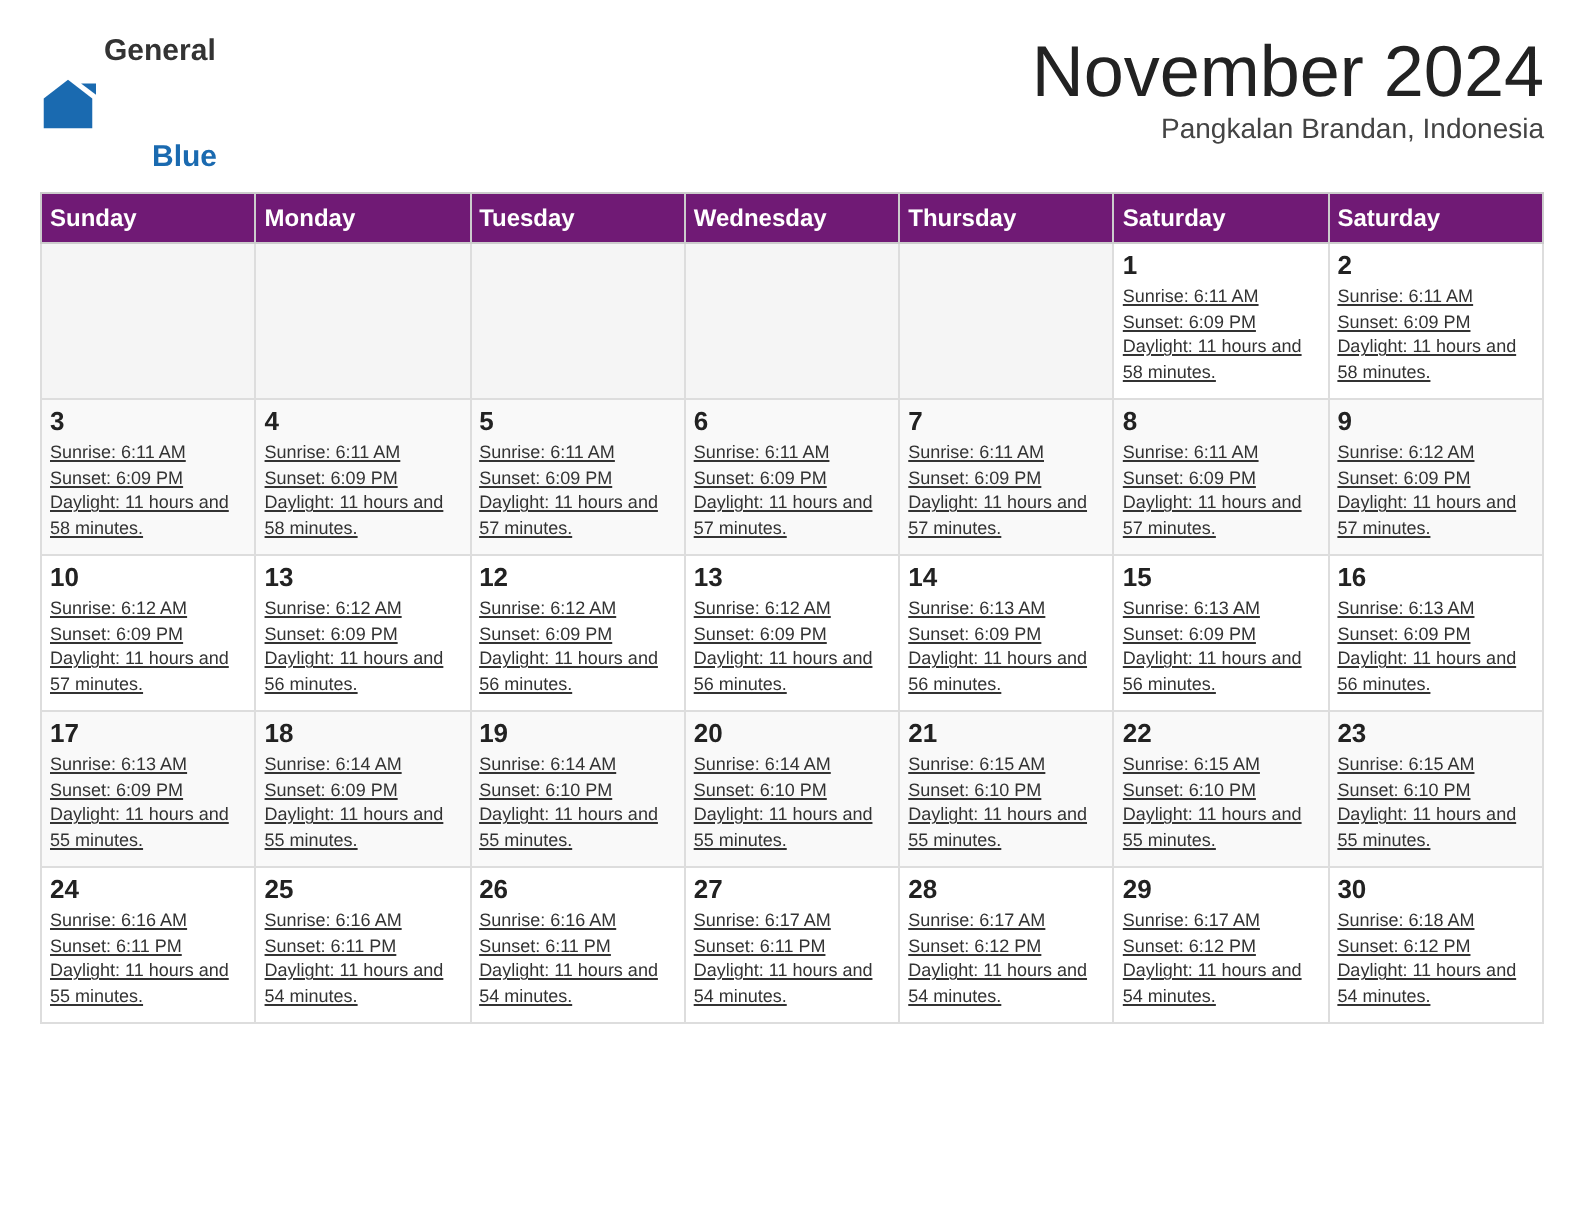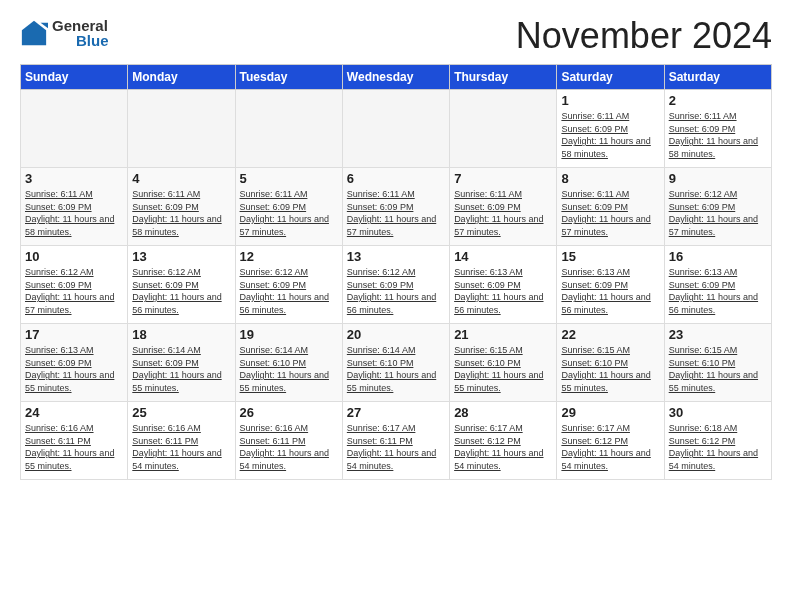--- a/index.html
+++ b/index.html
@@ -22,20 +22,21 @@
     }
     .logo {
       display: flex;
       align-items: center;
       gap: 4px;
     }
     .logo-text {
       display: flex;
       flex-direction: column;
       line-height: 1;
+      gap: 38px;
     }
     .logo-general {
       font-size: 15px;
       font-weight: bold;
       color: #333;
     }
     .logo-blue {
       font-size: 15px;
       font-weight: bold;
       color: #1a6ab0;
@@ -59,21 +60,21 @@
       font-size: 14px;
       color: #444;
       margin-top: 2px;
     }
     .calendar {
       width: 100%;
       border-collapse: collapse;
       table-layout: fixed;
     }
     .calendar th {
-      background: #1d4ed8;
+      background: #701a75;
       color: #fff;
       font-size: 12px;
       font-weight: bold;
       padding: 5px 4px;
       text-align: left;
       border: 1px solid #ccc;
     }
     .calendar td {
       vertical-align: top;
       font-size: 9.5px;
@@ -113,20 +114,21 @@
         <polygon points="15,2 28,12 28,28 2,28 2,12" fill="#1a6ab0"></polygon>
         <polygon points="22,4 30,10 30,4" fill="#1a6ab0"></polygon>
       </svg>
       <div class="logo-text">
         <span class="logo-general">General</span>
         <span class="logo-blue">Blue</span>
       </div>
     </div>
     <div class="title-section">
       <div class="month-title">November 2024</div>
+      <div class="subtitle">Pangkalan Brandan, Indonesia</div>
     </div>
   </div>
 
   <table class="calendar">
     <thead>
       <tr>
         <th>Sunday</th>
         <th>Monday</th>
         <th>Tuesday</th>
         <th>Wednesday</th>

